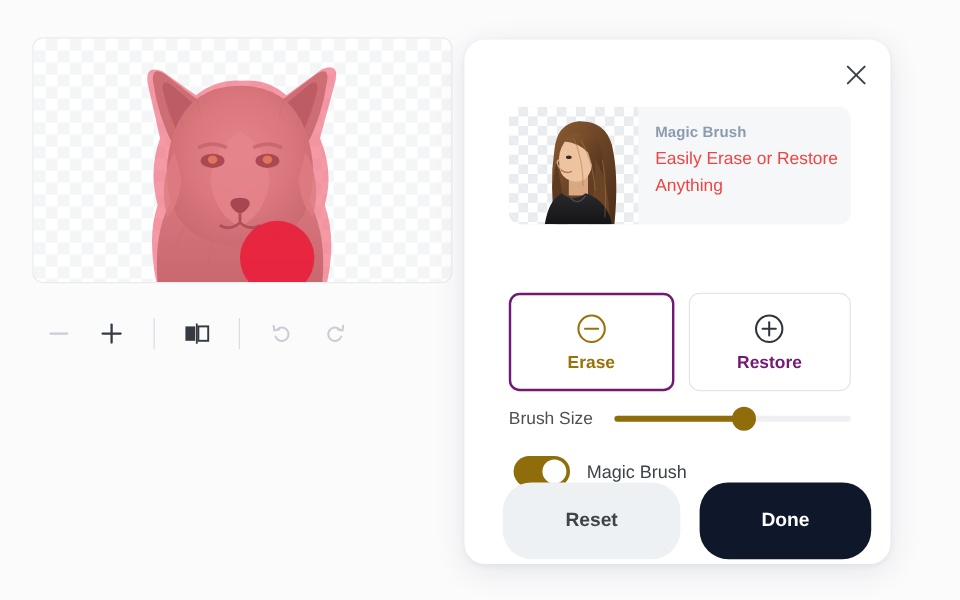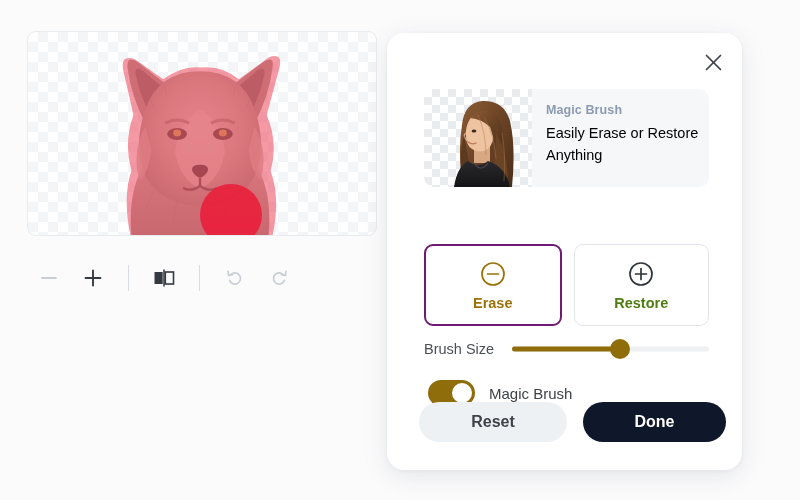--- a/index.html
+++ b/index.html
@@ -129,21 +129,21 @@
   }
   #promo-eyebrow {
     font-size: 12.5px;
     font-weight: bold;
     color: #8d9bb0;
     letter-spacing: .1px;
     margin-bottom: 5px;
   }
   #promo-headline {
     font-size: 14.5px;
-    color: #000000;
+    color: #ef4444;
     line-height: 1.52;
   }
 
   
   #mode-row {
     position: absolute;
     left: 37px; top: 211px;
     width: 285px; height: 82px;
     display: flex;
     gap: 12px;
@@ -163,21 +163,21 @@
   .mode-btn.selected {
     border: 2px solid #701a75;
     color: #9a7209;
   }
   .mode-btn.unselected {
     border: 1px solid #e2e6ea;
     color: #3d4349;
   }
   .mode-label { font-size: 14.5px; font-weight: bold; }
   .mode-btn.selected .mode-label { color: #9a7209; }
-  .mode-btn.unselected .mode-label { color: #4d7c0f; text-align: center; }
+  .mode-btn.unselected .mode-label { color: #701a75; text-align: center; }
   #brush-row {
     position: absolute;
     left: 37px; top: 303px;
     width: 285px; height: 26px;
     display: flex;
     align-items: center;
   }
   #brush-size-label {
     font-size: 14.5px;
     color: #4b5055;
@@ -246,21 +246,21 @@
 
   
   #footer-row {
     position: absolute;
     left: 32px; top: 369px;
     width: 291px;
     display: flex;
     gap: 16px;
   }
   .footer-btn {
-    height: 40px;
+    height: 64px;
     border-radius: 24px;
     border: none;
     cursor: pointer;
     font-family: inherit;
     font-size: 16px;
     font-weight: bold;
   }
   #reset-button {
     flex: 0 0 148px;
     background: #eef1f3;

